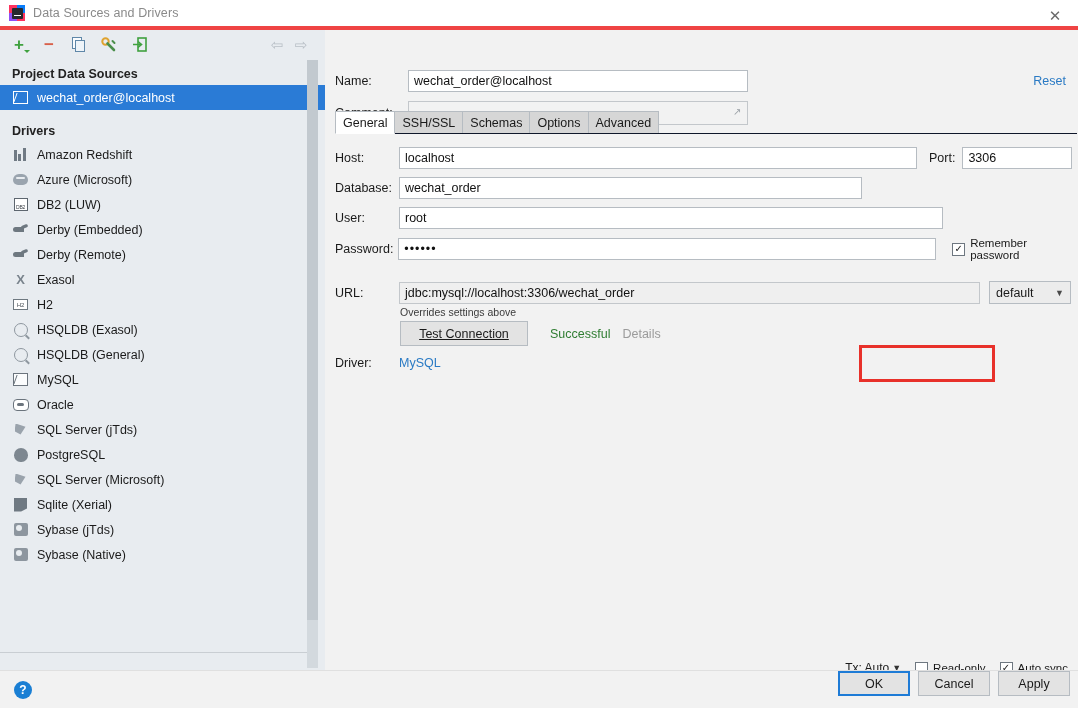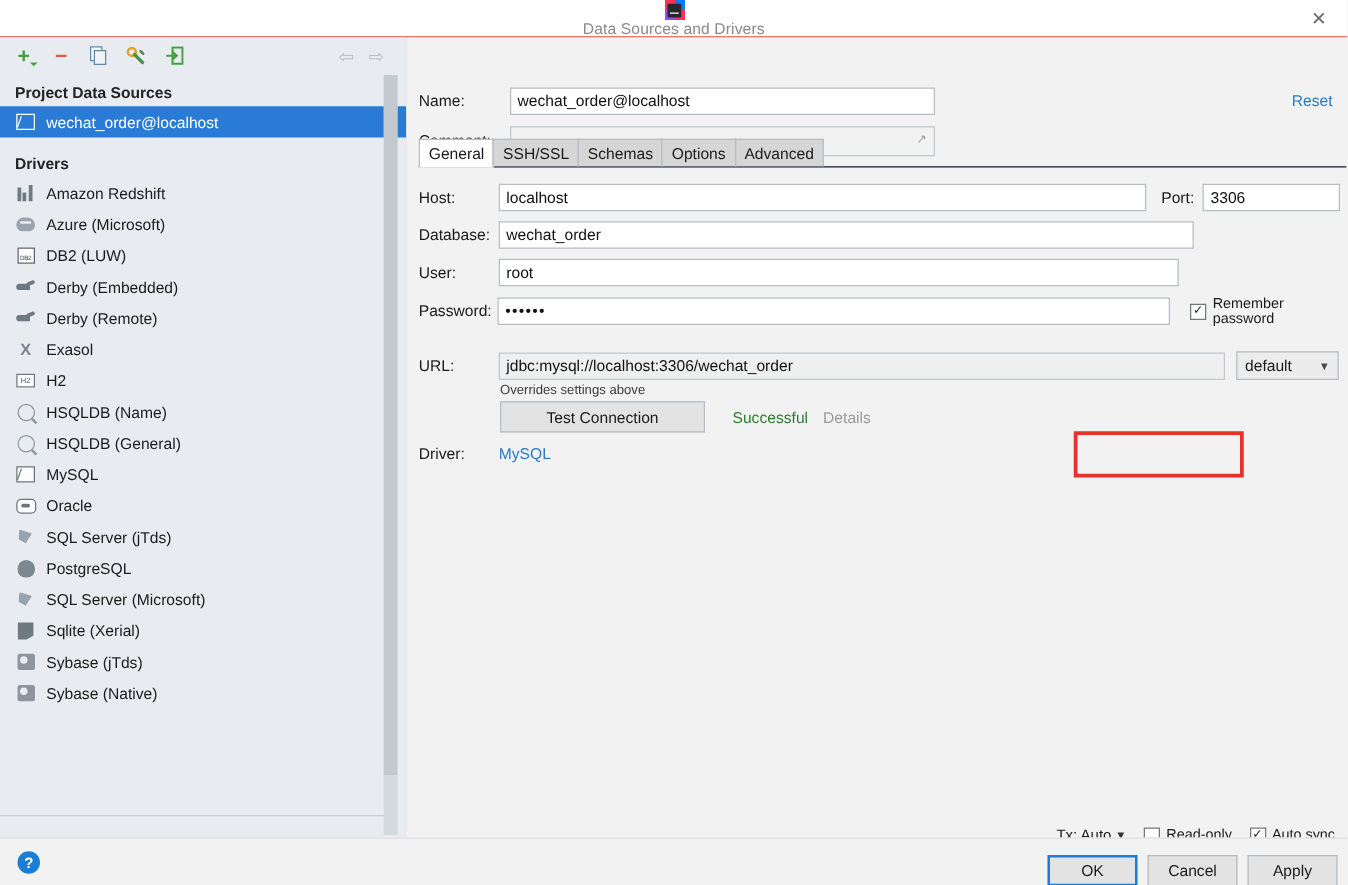--- a/index.html
+++ b/index.html
@@ -16,22 +16,22 @@
     position: relative;
     width: 1078px; height: 708px;
     background: #f2f2f2;
   }
 
   
   .titlebar {
     position: absolute; left: 0; top: 0;
     width: 1078px; height: 30px;
     background: #ffffff;
-    border-bottom: 1px solid #ef4444;
-    display: flex; align-items: center; flex-direction: column;
+    border-bottom: 4px solid #ef4444;
+    display: flex; align-items: center;
   }
   .titlebar .appicon {
     width: 16px; height: 16px; margin-left: 9px; margin-right: 8px;
     position: relative; flex: none;
   }
   .titlebar .appicon .q1 { position:absolute; left:0;  top:0;  width:8px; height:8px; background:#fe315d; }
   .titlebar .appicon .q2 { position:absolute; left:8px;top:0;  width:8px; height:8px; background:#087cfa; }
   .titlebar .appicon .q3 { position:absolute; left:0;  top:8px;width:8px; height:8px; background:#8e4ff5; }
   .titlebar .appicon .q4 { position:absolute; left:8px;top:8px;width:8px; height:8px; background:#fe315d; }
   .titlebar .appicon .core {
@@ -235,21 +235,21 @@
     position: absolute; left: 0; top: 670px; width: 1078px; height: 38px;
     background: #f2f2f2; border-top: 1px solid #e0e0e0;
   }
   .help-btn {
     position: absolute; left: 14px; top: 10px; width: 18px; height: 18px;
     border-radius: 50%; background: #1a7fd4; color: #fff;
     display: flex; align-items: center; justify-content: center;
     font-size: 12px; font-weight: bold;
   }
   .dlg-buttons {
-    position: absolute; right: 8px; top: 13px;
+    position: absolute; right: 8px; top: 0;
     display: flex; align-items: center; gap: 8px;
   }
   .dlg-buttons .btn { min-width: 72px; height: 25px; }
 </style>
 </head>
 <body>
 
 <div id="app">
 
   <div class="titlebar">
@@ -352,21 +352,21 @@
       <div class="lp-row">
         <span class="ricon">
             <span class="g-h2">H2</span>
           </span>
         <span class="rlabel">H2</span>
       </div>
       <div class="lp-row">
         <span class="ricon">
             <span class="g-mag"></span>
           </span>
-        <span class="rlabel">HSQLDB (Name)</span>
+        <span class="rlabel">HSQLDB (Exasol)</span>
       </div>
       <div class="lp-row">
         <span class="ricon">
             <span class="g-mag"></span>
           </span>
         <span class="rlabel">HSQLDB (General)</span>
       </div>
       <div class="lp-row">
         <span class="ricon">
             <span class="g-mysql"></span>
@@ -450,21 +450,21 @@
 
     <div class="field-row" style="left:9px; top:117px;">
       <span class="flabel" style="width:64px;">Host:</span>
       <span class="finput" style="width:518px;">localhost</span>
       <span class="flabel" style="margin-left:12px; margin-right:7px;">Port:</span>
       <span class="finput" style="width:110px;">3306</span>
     </div>
 
     <div class="field-row" style="left:9px; top:147px;">
       <span class="flabel" style="width:64px;">Database:</span>
-      <span class="finput" style="width:556px;">wechat_order</span>
+      <span class="finput" style="width:463px;">wechat_order</span>
     </div>
 
     <div class="field-row" style="left:9px; top:177px;">
       <span class="flabel" style="width:64px;">User:</span>
       <span class="finput" style="width:544px;">root</span>
     </div>
 
     <div class="field-row" style="left:9px; top:207px;justify-content:flex-end;">
       <span class="flabel" style="width:64px;">Password:</span>
       <span class="finput" style="width:544px; letter-spacing:1px;">••••••</span>
@@ -481,21 +481,21 @@
       </span>
       <span class="combo" style="margin-left:9px;">
         <span>default</span>
         <span class="chev">▼</span>
       </span>
     </div>
 
     <span class="sub-note" style="left:74px; top:276px;">Overrides settings above</span>
 
     <div class="field-row" style="left:74px; top:291px;">
-      <span class="btn" style="width:164px;">Test Connection</span>
+      <span class="btn" style="width:128px;text-decoration:underline;">Test Connection</span>
       <span class="status-ok" style="margin-left:22px;">Successful</span>
       <span class="status-details" style="margin-left:12px;">Details</span>
     </div>
     <div class="redbox"></div>
 
     <div class="field-row" style="left:9px; top:326px;">
       <span class="flabel" style="width:64px;">Driver:</span>
       <span class="driver-link">MySQL</span>
     </div>
 

